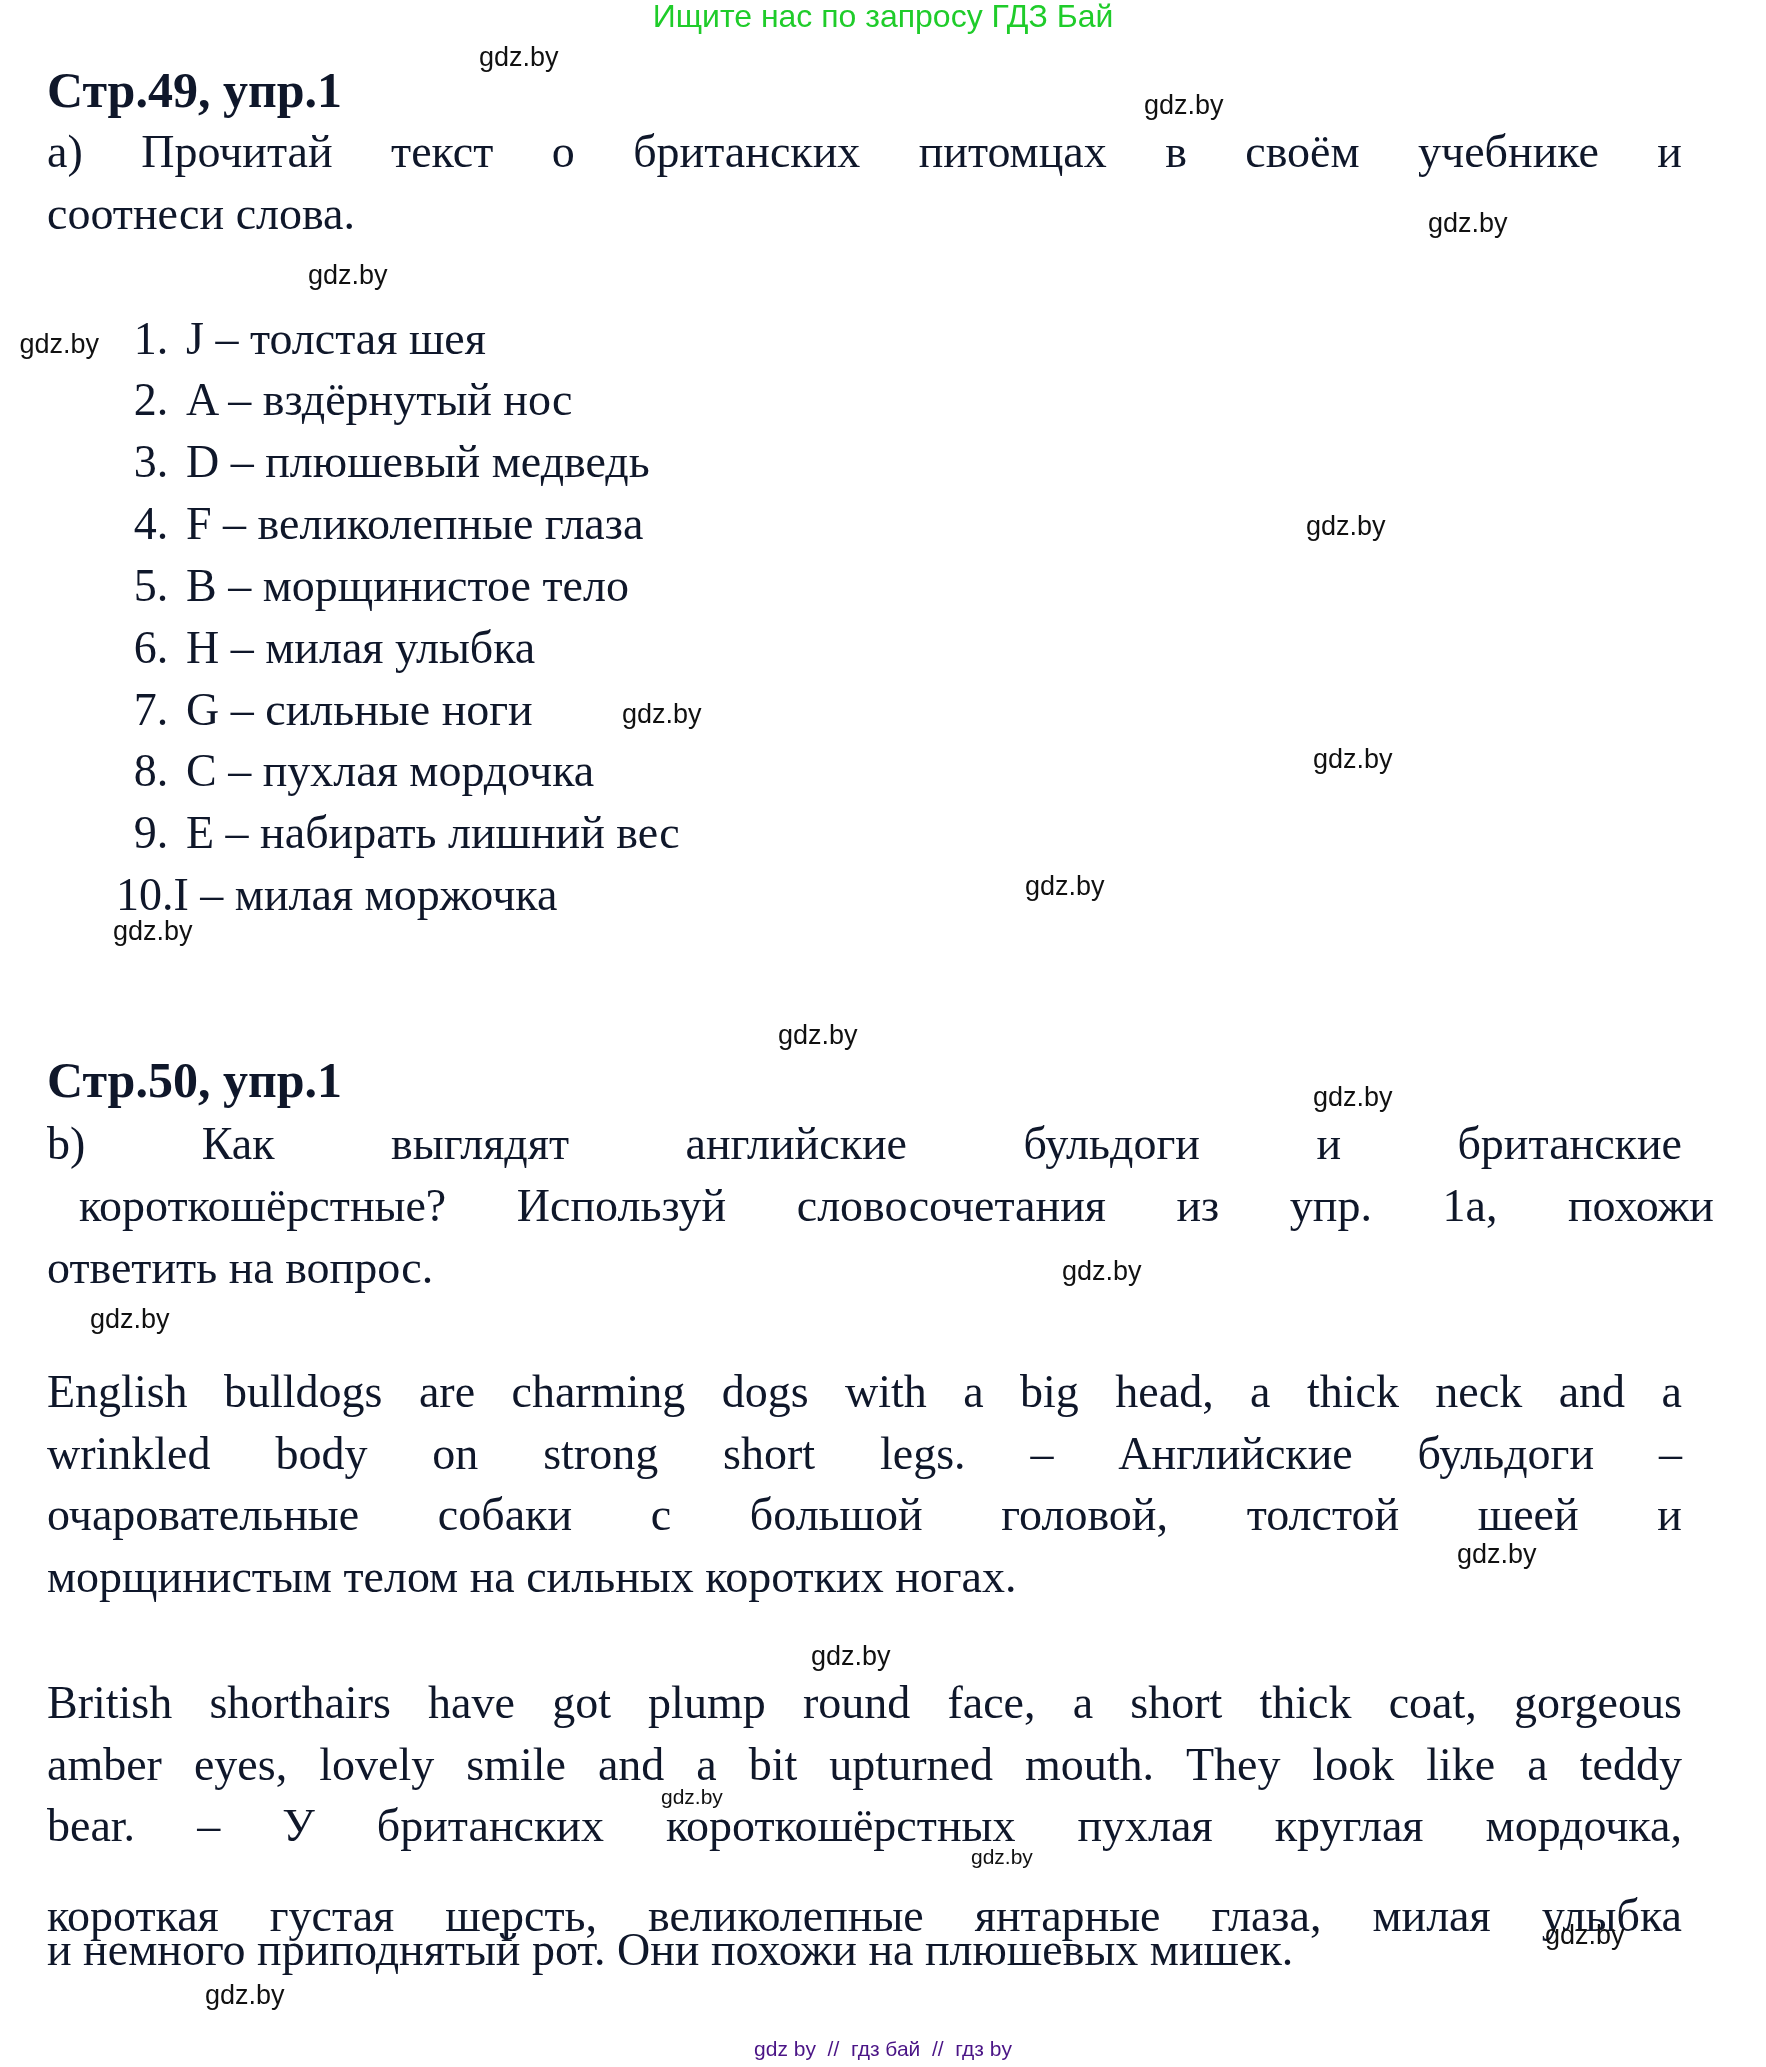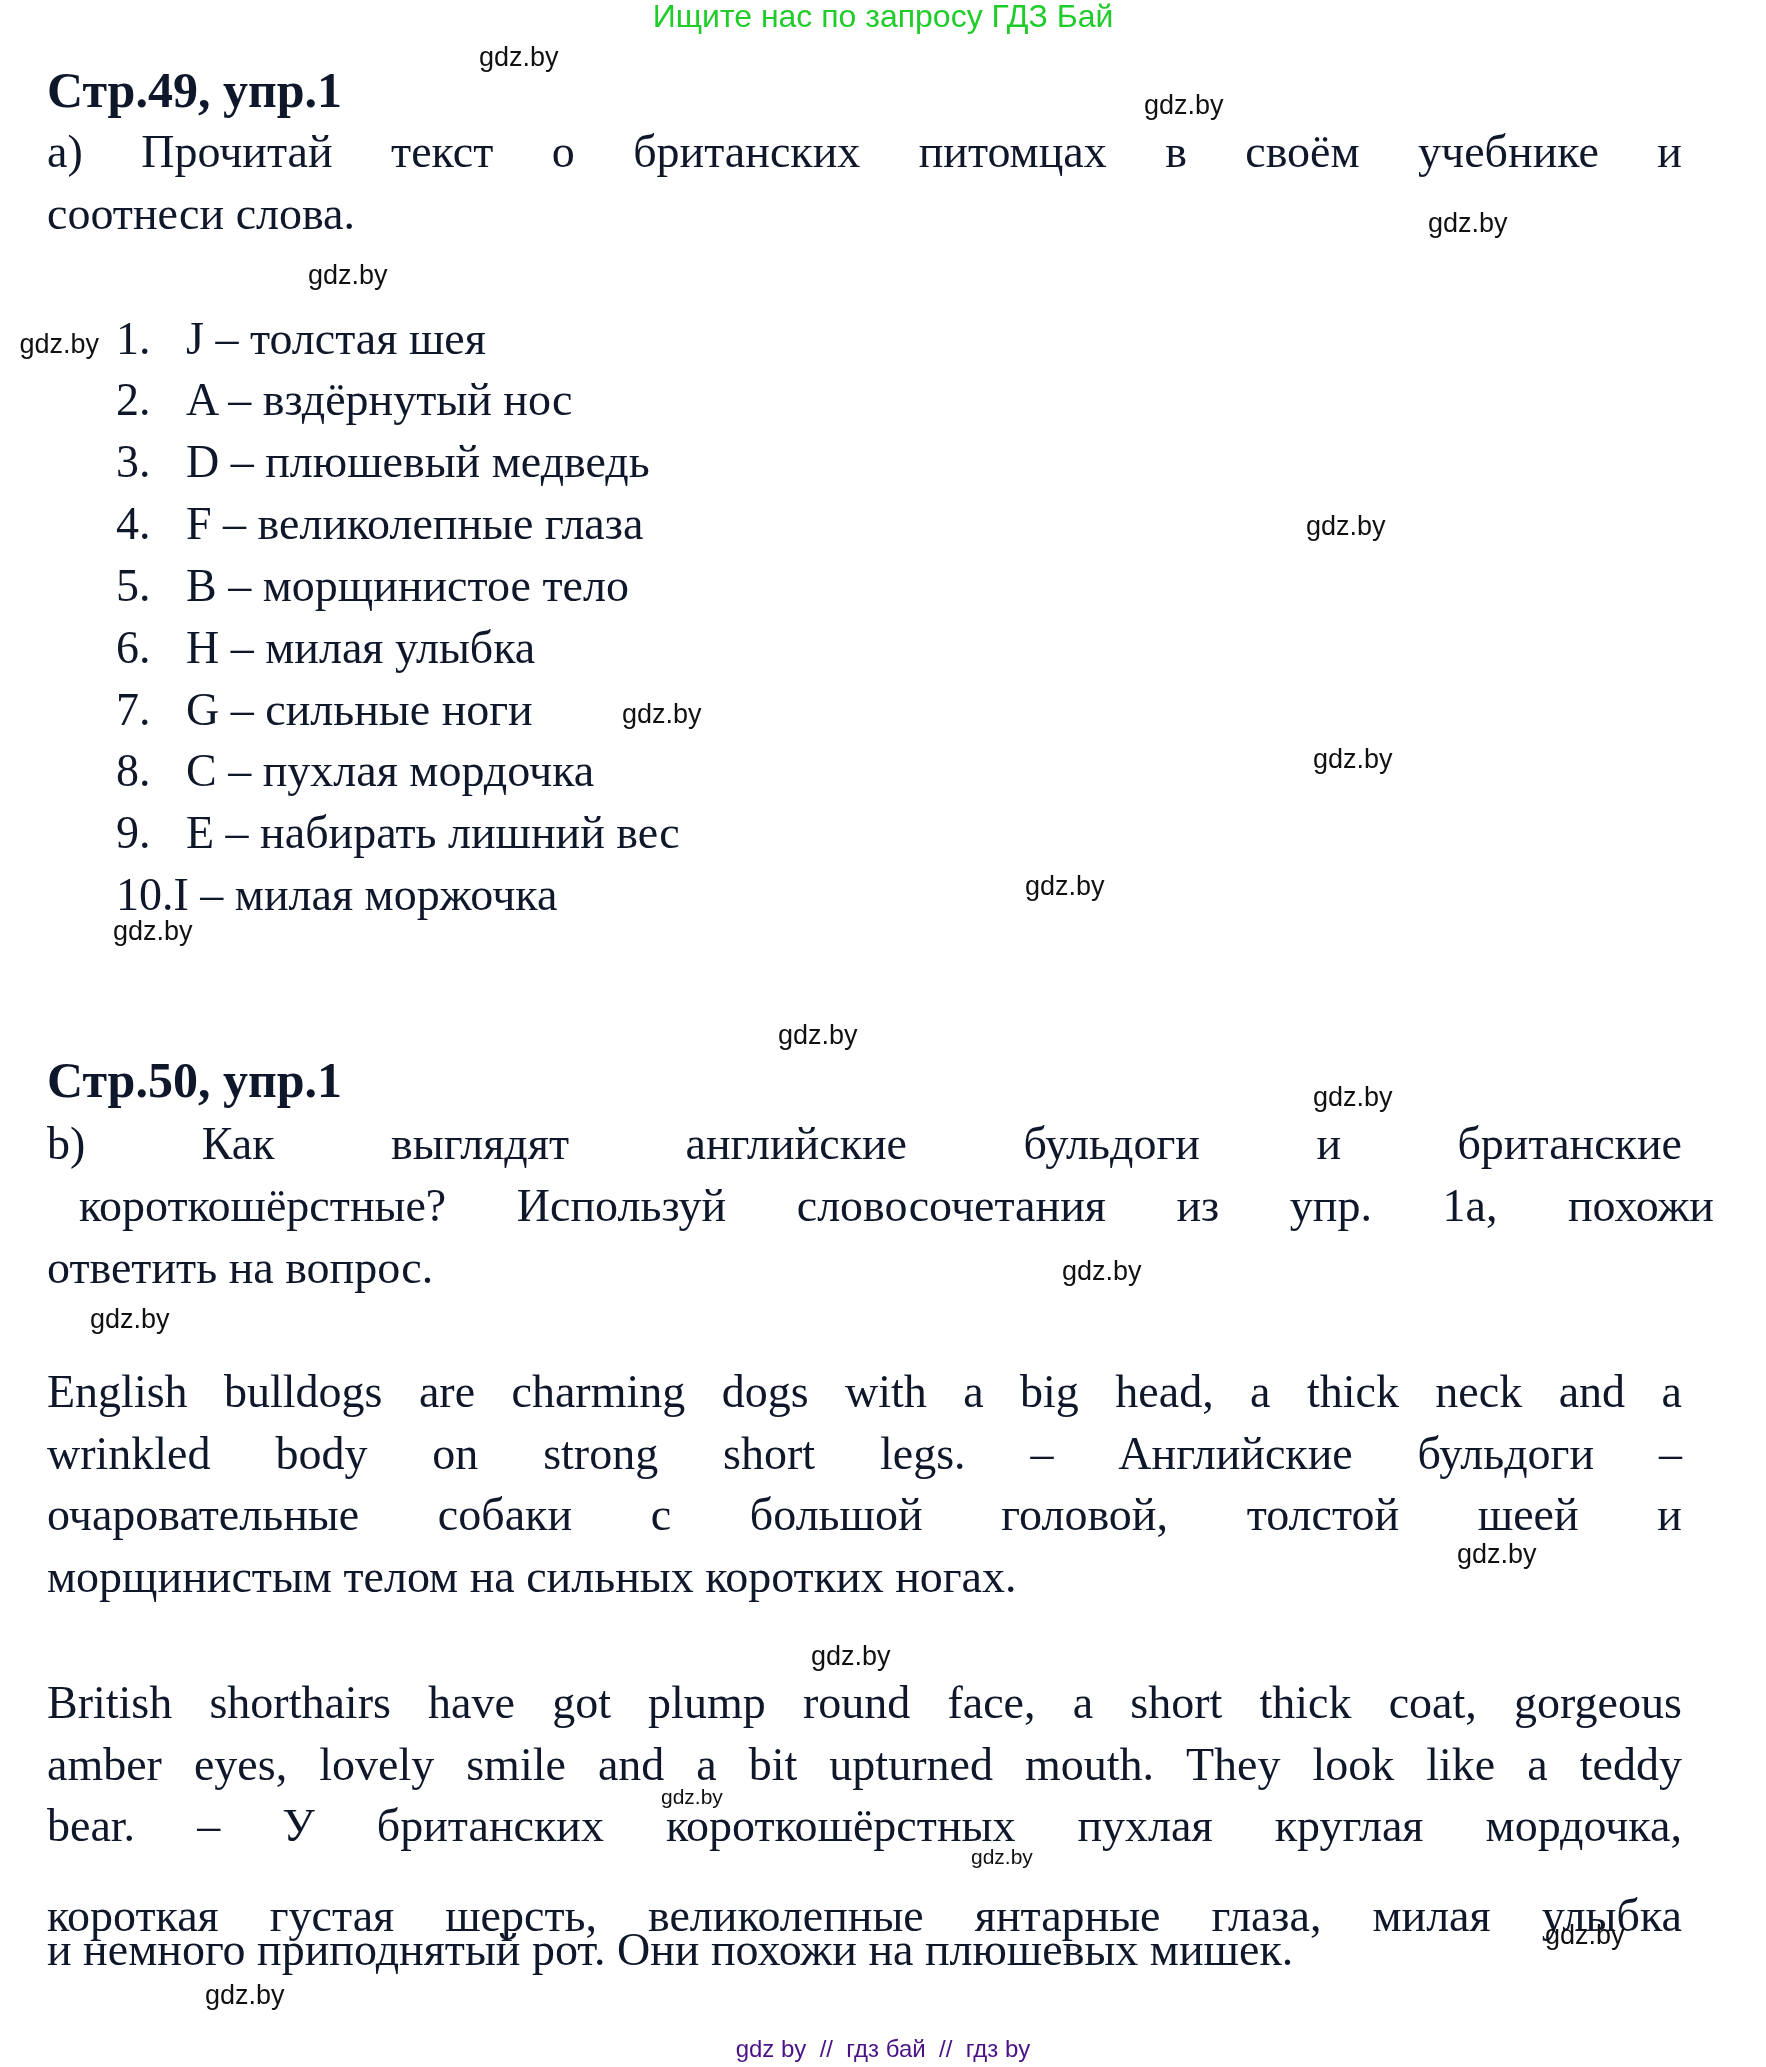--- a/index.html
+++ b/index.html
@@ -2,23 +2,23 @@
 <html style="font-size:14.8px"><head>
 <meta charset="utf-8">
 <style>
   html, body { margin:0; padding:0; background:#ffffff; }
   body { width:1766px; height:2067px; position:relative; overflow:hidden; }
   .serif { font-family: "Liberation Serif", "DejaVu Serif", serif; color:#0f172a; }
   .sans { font-family: "Liberation Sans", "DejaVu Sans", sans-serif; }
   .line { position:absolute; white-space:nowrap; line-height:1; }
   .just { position:absolute; left:47px; width:1635px; text-align:justify; text-align-last:justify; white-space:nowrap; line-height:1; display:flex; justify-content:space-between; }
   .hdr { position:absolute; top:0; left:0; width:1766px; text-align:center; font-size:32px; color:#1fcc2a; line-height:33px; }
-  .ftr { position:absolute; top:2032px; left:0; width:1766px; text-align:center; font-size:24px; color:#4a1486; line-height:33px; }
+  .ftr { position:absolute; top:2032px; left:0; width:1766px; text-align:center; font-size:21px; color:#4a1486; line-height:33px; }
   .h { font-weight:bold; font-size:50px; }
-  .t { font-size:46px; }
+  .t { font-size:46px;text-align:center; }
   .wm { position:absolute; font-size:27px; color:#111; line-height:1; }
   .num { display:inline-block; width:70px; }
 </style>
 </head>
 <body>
 
 <div class="hdr sans">Ищите нас по запросу ГДЗ Бай</div>
 
 <div class="line serif h" style="left:47px;top:65px;">Стр.49, упр.1</div>
 

